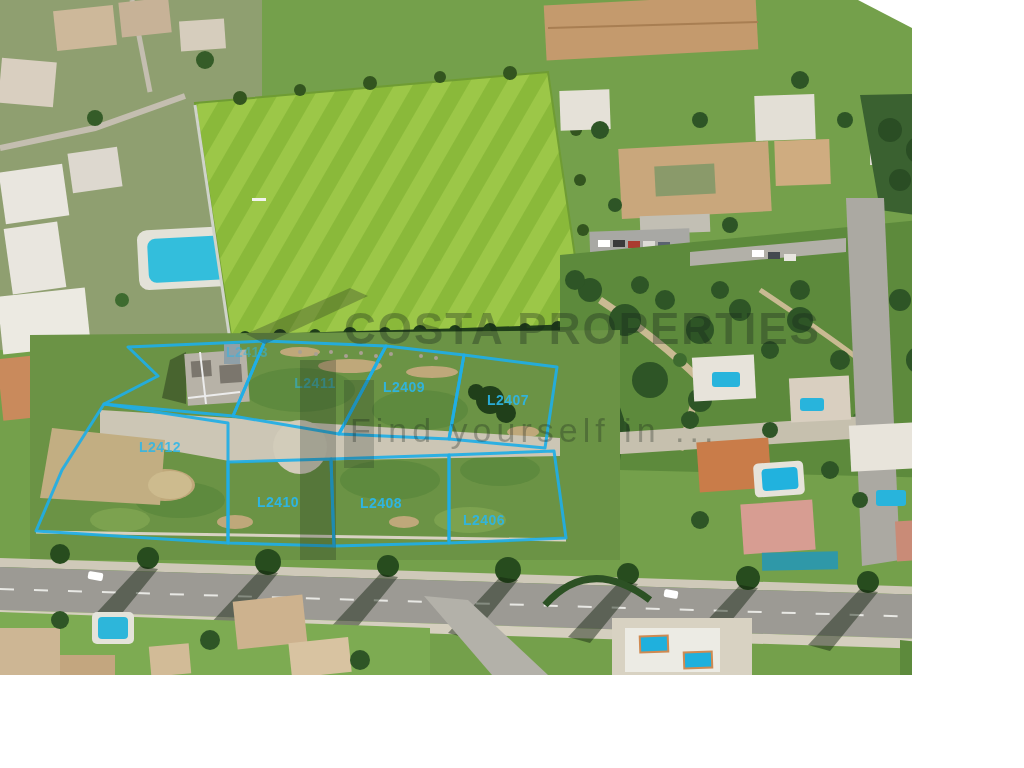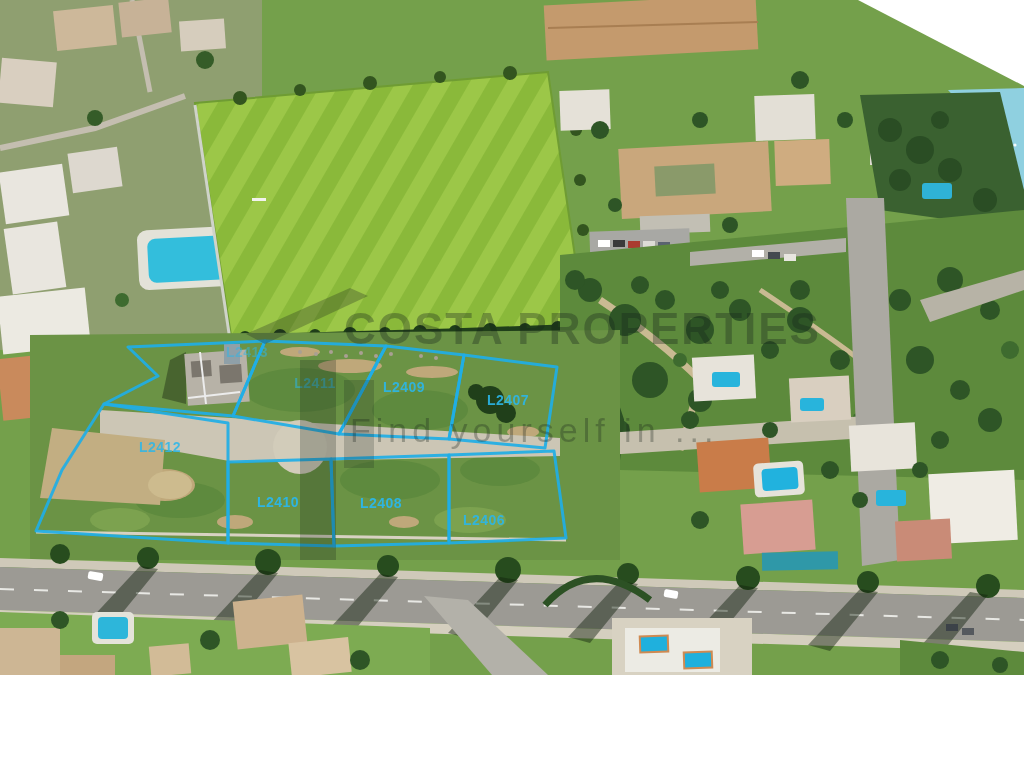--- a/index.html
+++ b/index.html
@@ -1,16 +1,16 @@
 <!DOCTYPE html>
 <html style="--plot-color: #1FAEE6;"><head>
 <meta charset="utf-8">
 <style>
   html,body{margin:0;padding:0;background:#ffffff;}
-  .stage{position:relative;width:1024px;height:768px;overflow:hidden;background:#84cc16;
+  .stage{position:relative;width:912px;height:768px;overflow:hidden;background:#84cc16;
          font-family:"Liberation Sans",sans-serif;}
   .stage svg{display:block;width:1024px;height:768px;}
   .plot-poly{fill:none;stroke:var(--plot-color,#1FAEE6);stroke-width:3;stroke-linejoin:round;opacity:.92;}
   .plot-label{font-family:"Liberation Sans",sans-serif;font-weight:700;font-size:14px;
               letter-spacing:.5px;fill:#2BB7EA;text-anchor:middle;}
   .wm-brand{font-family:"Liberation Sans",sans-serif;font-weight:700;font-size:44px;
             letter-spacing:2px;fill:rgba(22,32,26,.33);}
   .wm-tagline{font-family:"Liberation Sans",sans-serif;font-weight:400;font-size:34px;
               letter-spacing:5px;fill:rgba(24,34,28,.30);}
   .wm-shape{fill:rgba(24,34,28,.28);}

